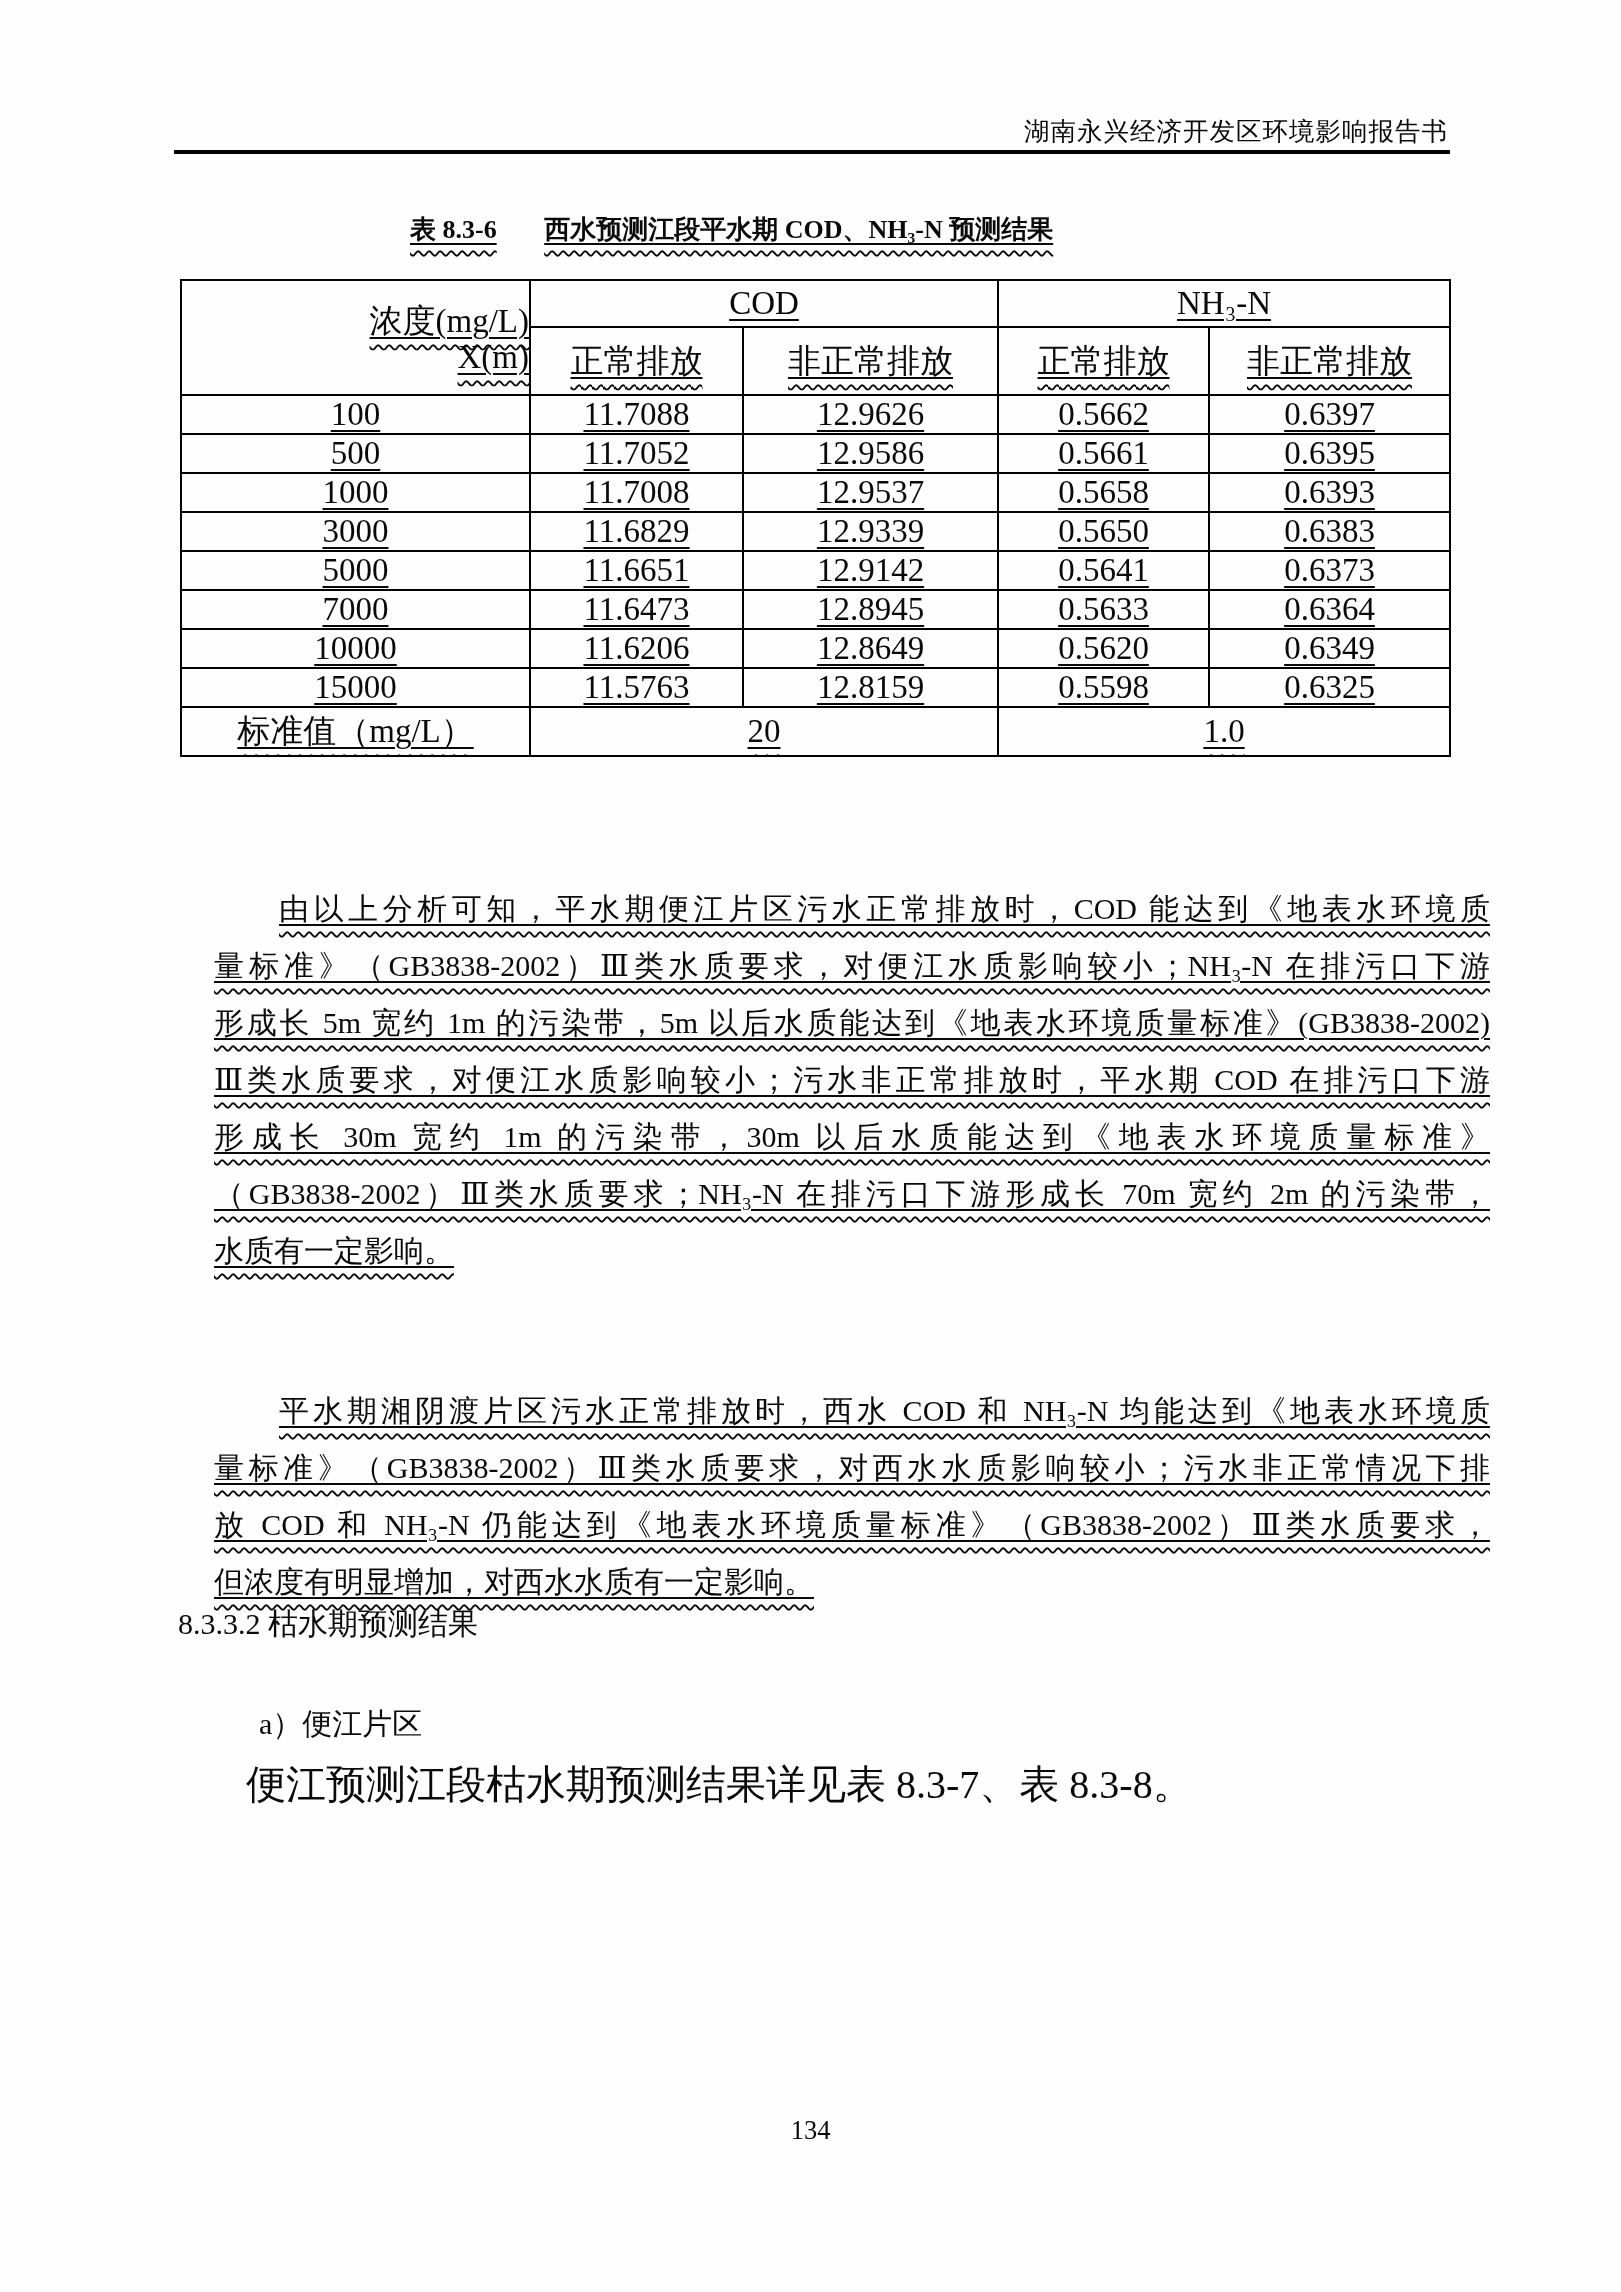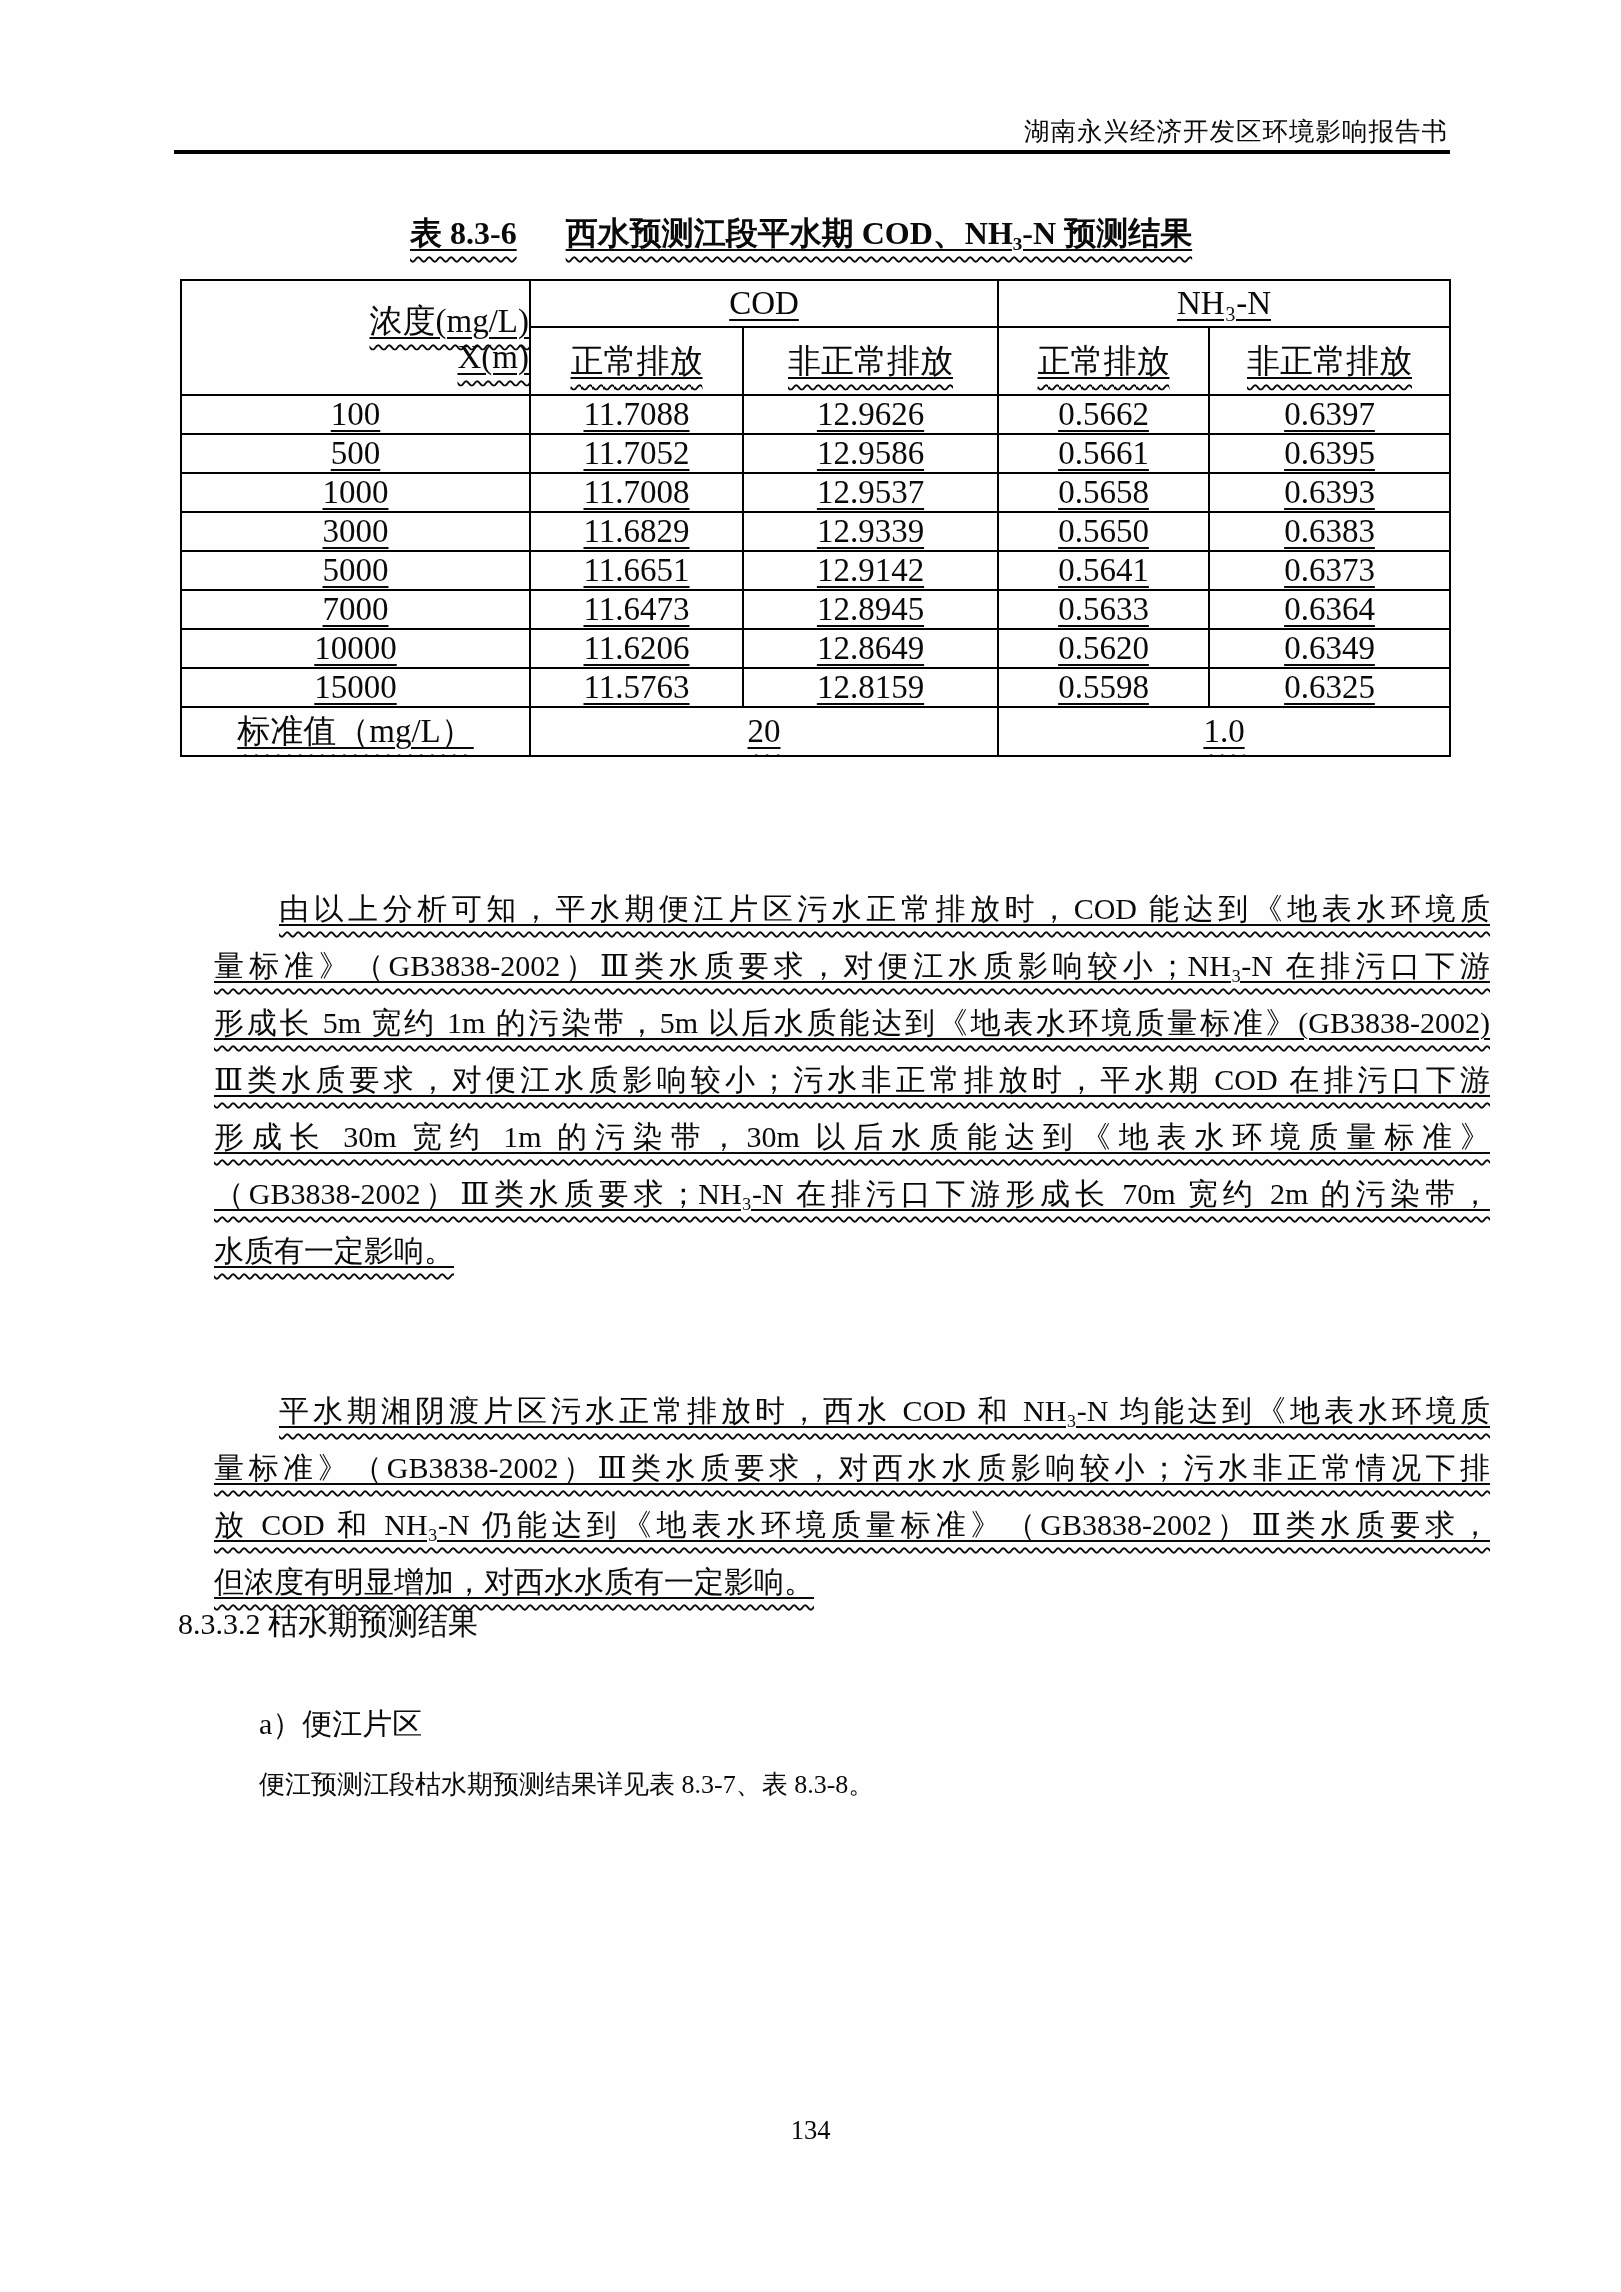--- a/index.html
+++ b/index.html
@@ -6,21 +6,21 @@
   .page {
     position:relative; width:1621px; height:2293px; background:#fefefe;
     font-family:"Liberation Serif","DejaVu Serif",serif; color:#0a0a0a;
     overflow:hidden;
   }
   
   .header-title { position:absolute; top:114px; right:173px; font-size:25.5px; letter-spacing:1px; }
   .header-rule  { position:absolute; top:150px; left:174px; width:1276px; height:3.9px; background:#000; }
 
   
-  .caption { position:absolute; top:212px; left:410px; font-size:32px; font-weight:bold; white-space:nowrap; }
+  .caption { position:absolute; top:212px; left:410px; font-size:26px; font-weight:bold; white-space:nowrap; }
   .caption .cap-label { margin-right:41px; }
 
   
   .wv { text-decoration-line:underline; text-decoration-style:wavy; text-decoration-thickness:1.5px; text-underline-offset:11.8px; }
   .sl { text-decoration-line:underline; text-decoration-style:solid; text-decoration-thickness:2px; text-underline-offset:4.9px; }
 
   
   table.dtable {
     position:absolute; top:279px; left:180px; width:1268px;
     border-collapse:collapse; table-layout:fixed; font-size:33px;
@@ -43,21 +43,21 @@
   .para { position:absolute; left:174px; width:1276px; font-size:30px;margin-left:40px; }
   .pline {
     height:57px; line-height:57px;
     text-align:justify; text-align-last:justify;
   }
   .pline.lastline { text-align-last:left; }
   .pline.indent { text-indent:65px; }
 
   .sec-heading { position:absolute; left:178px; top:1595px; font-size:30px; line-height:57px; }
   .sec-sub     { position:absolute; left:259px; top:1695px; font-size:30px; line-height:57px; }
-  .sec-closing { position:absolute; left:259px; top:1756px; font-size:26px; line-height:57px; }
+  .sec-closing { position:absolute; left:246px; top:1756px; font-size:40px; line-height:57px; }
 
   .footer-page { position:absolute; top:2115px; left:0; width:100%; text-align:center; font-size:26.5px; }
 </style>
 </head>
 <body>
 
 <div class="page">
 
   <div class="header-title">湖南永兴经济开发区环境影响报告书</div>
   <div class="header-rule"></div>

